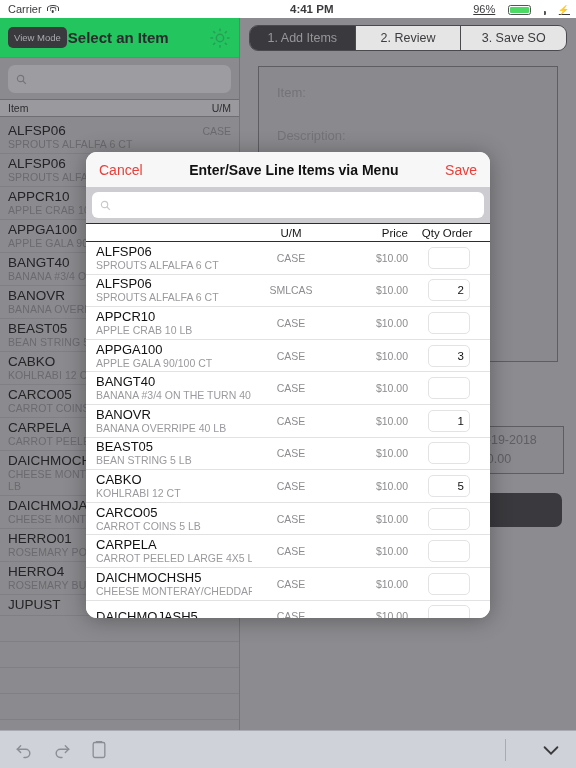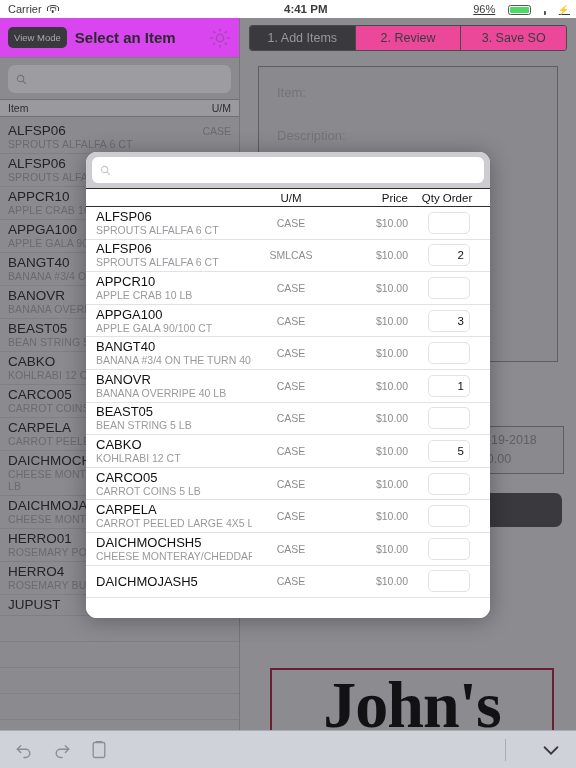--- a/index.html
+++ b/index.html
@@ -14,43 +14,43 @@
   
   .bg-layer { position: absolute; inset: 0; }
 
   
   .statusbar {
     position: absolute; top: 0; left: 0; right: 0; height: 18px;
     background: #ffffff; display: flex; align-items: center;
     font-size: 11px; color: #3b3b3e;
   }
   .sb-left { position: absolute; left: 8px; display: flex; align-items: center; gap: 5px; }
-  .sb-center { position: absolute; left: 284px; font-weight: bold; font-size: 11.5px; }
+  .sb-center { position: absolute; left: 290px; font-weight: bold; font-size: 11.5px; }
   .sb-right { position: absolute; right: 6px; display: flex; align-items: flex-end; gap: 13px; text-decoration: underline; }
   .wifi-icon { display: inline-block; width: 12px; height: 9px; position: relative; }
   .wifi-icon i {
     position: absolute; border: 1.4px solid #3b3b3e; border-bottom: none;
     border-radius: 50% 50% 0 0; left: 50%; transform: translateX(-50%);
   }
   .wifi-icon i:nth-child(1) { width: 12px; height: 6px; top: 0; }
   .wifi-icon i:nth-child(2) { width: 7px; height: 3.5px; top: 2.5px; }
   .wifi-icon i:nth-child(3) { width: 2.6px; height: 2.6px; top: 5.6px; background: #3b3b3e; border-radius: 50%; border: none; }
   .battery { width: 23px; height: 10px; border: 1px solid #555; border-radius: 2.5px; padding: 1px; }
   .battery span { display: block; height: 100%; background: #4cd964; border-radius: 1px; }
   .batt-cap { width: 1.5px; height: 4px; background: #555; border-radius: 0 1px 1px 0; }
   .bolt { font-size: 9px; color: #3b3b3e; }
 
   
   .master {
     position: absolute; top: 18px; left: 0; width: 240px; bottom: 38px;
     background: #8b8b8f; border-right: 1px solid #75757a;
   }
   .master-nav {
-    height: 40px; background: #d946ef; display: flex; align-items: center;
-    padding: 0 8px; gap: 8px; border-bottom: 1px solid #7d7d82;
+    height: 40px; background: #22c55e; display: flex; align-items: center;
+    padding: 0 8px; gap: 1px; border-bottom: 1px solid #7d7d82;
   }
   .viewmode-btn {
     background: #3a3a3e; color: #a9a9ae; font-size: 9.5px;
     padding: 5px 6px; border-radius: 5px; white-space: nowrap;
   }
   .master-title { font-size: 15px; font-weight: bold; color: #2b2b2e; }
   .gear-icon { margin-left: auto; width: 22px; height: 22px; opacity: .28; }
   .gear-icon svg { width: 22px; height: 22px; display: block; }
 
   .master-search { padding: 7px 8px 6px; }
@@ -74,25 +74,25 @@
   .m-code { font-size: 13.5px; color: #242427; }
   .m-um { font-size: 10.5px; color: #6a6a6f; }
   .m-desc { font-size: 10.5px; color: #6a6a6f; letter-spacing: .1px; }
   .m-empty { height: 26px; border-bottom: 1px solid #7f7f84; }
 
   
   .detail { position: absolute; top: 18px; left: 240px; right: 0; bottom: 38px; background: #8c8c90; }
   .seg-wrap { height: 40px; display: flex; align-items: center; justify-content: center; }
   .segmented {
     display: flex; width: 318px; height: 26px; border: 1px solid #4a4a4e;
-    border-radius: 3px; overflow: hidden;
+    border-radius: 9px; overflow: hidden;
   }
   .seg {
     flex: 1; display: flex; align-items: center; justify-content: center;
-    font-size: 12.5px; color: #3c3c40; background: #ec4899;
+    font-size: 12.5px; color: #3c3c40; background: #e5e5e5;
     border-right: 1px solid #4a4a4e;
   }
   .seg:last-child { border-right: none; }
   .seg.active { background: #3a3a3e; color: #97979b; }
 
   .detail-title {
     margin: 1px 4px 0; height: 30px; border: 1px solid #5d5d62;
     display: flex; align-items: center; justify-content: center; position: relative;
     font-size: 16px; color: #2b2b2e; background: #8c8c90;
   }
@@ -370,24 +370,20 @@
         <div class="form-lbl">Description:</div>
       </div>
 
       <div class="totals-box">
         <div>Date:10-19-2018</div>
         <div>Total:$30.00</div>
       </div>
 
       <div class="order-btn">Order</div>
 
-      <div class="logo-box">
-        <div class="logo-main">John's</div>
-        <div class="logo-sub">Gourmet Foodservice</div>
-      </div>
     </div>
 
     <div class="kb-bar">
       <span>
         <svg width="20" height="20" viewBox="0 0 24 24" fill="none" stroke="#8b8e94" stroke-width="1.7" stroke-linecap="round">
           <path d="M8 7 L4 11 L8 15"></path>
             <path d="M4 11 h10 a5 5 0 0 1 0 10 h-2"></path>
         </svg>
       </span>
       <span>
@@ -406,20 +402,25 @@
       <span class="kb-div"></span>
       <span>
         <svg width="22" height="22" viewBox="0 0 24 24" fill="none" stroke="#3a3a3e" stroke-width="2" stroke-linecap="round">
           <path d="M5 9 L12 16 L19 9"></path>
         </svg>
       </span>
     </div>
   </div>
 
   <div class="modal">
+    <div class="modal-nav">
+      <div class="m-cancel">Cancel</div>
+      <div class="m-title">Enter/Save Line Items via Menu</div>
+      <div class="m-save">Save</div>
+    </div>
 
     <div class="modal-search">
       <div class="pill">
         <span class="mag">
           <svg viewBox="0 0 16 16" fill="none" stroke="#8a8a8e" stroke-width="1.7">
             <circle cx="6.6" cy="6.6" r="4.6"></circle>
               <path d="M10.2 10.2 L14.3 14.3"></path>
           </svg>
         </span>
         <span class="m-search-val"></span>

